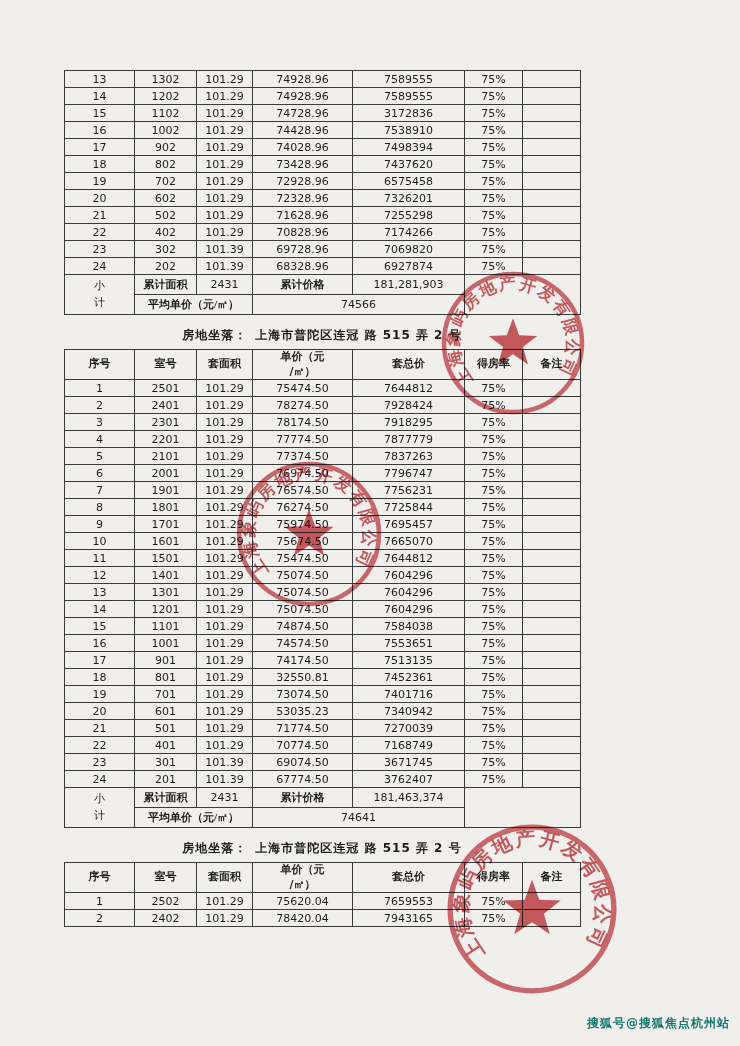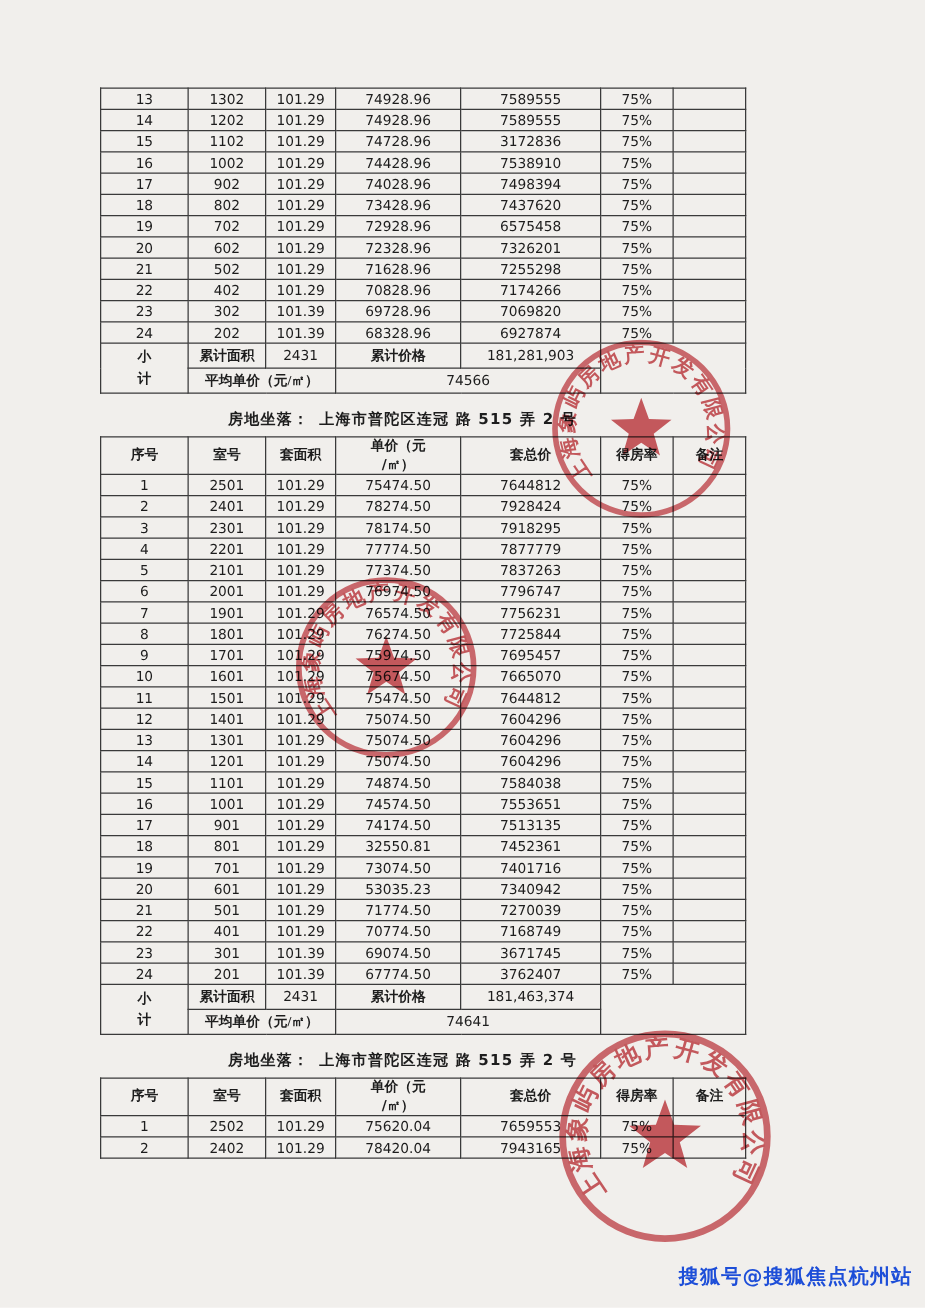--- a/index.html
+++ b/index.html
@@ -9,42 +9,42 @@
     overflow:hidden;
     background:#f1efec;
     font-family:"DejaVu Sans","Liberation Sans",sans-serif;
     color:#1d1d1d;
   }
   .sheet { position:absolute; inset:0; }
   .tables-host { position:absolute; left:64px; top:70px; width:516px; }
   .table-block { margin-bottom:12px; }
   .location-line { text-align:center; font-size:12px; font-weight:bold; margin:4px 0 5px 0; letter-spacing:1px; }
   .loc-address { margin-left:8px; }
-  table.price-table { border-collapse:collapse; width:516px; table-layout:fixed;margin-left:16px; }
+  table.price-table { border-collapse:collapse; width:516px; table-layout:fixed; }
   .price-table td, .price-table th {
     border:1px solid #3a3a3a;
     font-size:11px;
     text-align:center;
     vertical-align:middle;
     padding:0 2px;
     height:17px;
     overflow:hidden;
   }
   .price-table th { font-weight:bold; white-space:pre-line; height:30px; line-height:1.3; }
   .summary-row td { height:20px; }
   .bold { font-weight:bold;font-family:Liberation Serif, serif; }
-  .vlabel { display:inline-block; width:13px; word-break:break-all; line-height:1.5; font-weight:bold; }
+  .vlabel { display:inline-block; width:13px; word-break:break-all; line-height:1.5; font-weight:normal; }
   .stamp { position:absolute; mix-blend-mode:multiply; opacity:0.82; pointer-events:none; }
   .stamp svg { width:100%; height:100%; display:block; }
   .stamp-1 { left:438px; top:268px; width:150px; height:150px; }
   .stamp-2 { left:233px; top:458px; width:152px; height:152px; }
   .stamp-3 { left:443px; top:820px; width:178px; height:178px; }
   .watermark {
     position:absolute; right:10px; bottom:14px;
-    font-size:16px; font-weight:bold; color:#1d4ed8; letter-spacing:1px;
+    font-size:12px; font-weight:bold; color:#0f766e; letter-spacing:1px;
   }
 </style>
 </head>
 <body style="background: rgb(241, 239, 236);">
 
 <div class="sheet">
   <div class="tables-host">
       <div class="table-block">
         <table class="price-table">
           <colgroup>

